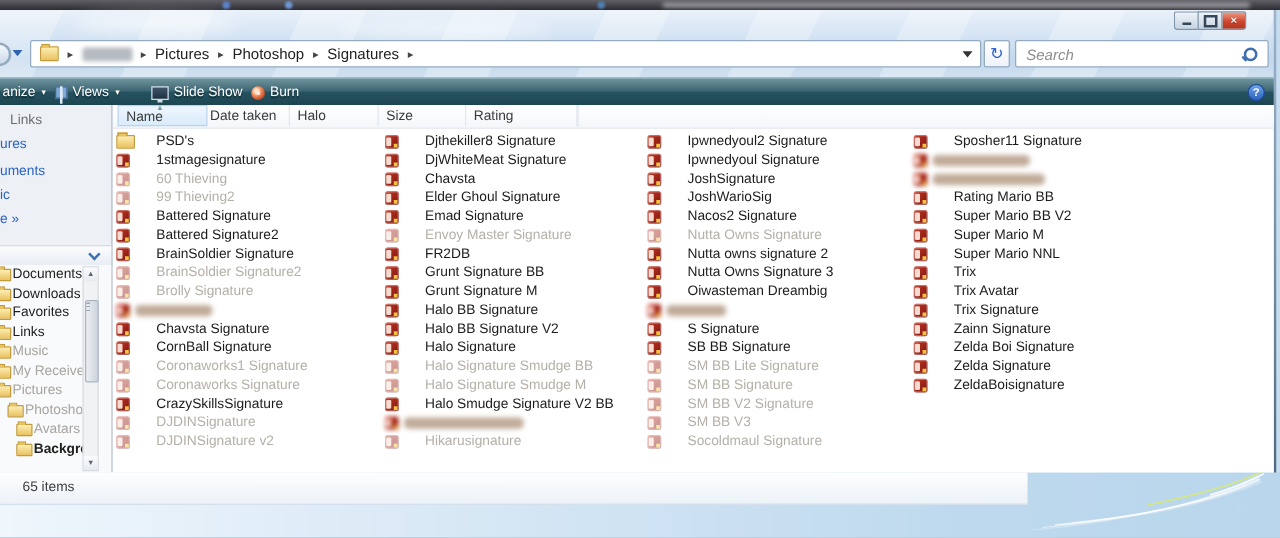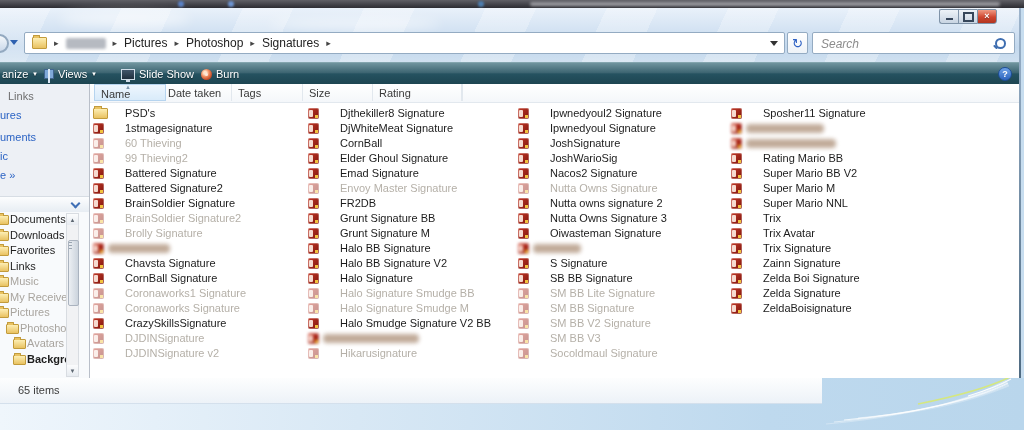--- a/index.html
+++ b/index.html
@@ -213,21 +213,21 @@
     </span>
     <span class="help-btn">
         <span>?</span>
       </span>
   </div>
 
   <div class="list-area">
     <div class="hdr">
         <div class="hdr-cell sorted" style="left: 4px; width: 72px;">Name<span class="sort-arrow">▲</span></div>
         <div class="hdr-cell" style="left: 72px; width: 70px;">Date taken</div>
-        <div class="hdr-cell" style="left: 142px; width: 71px;">Tags</div>
+        <div class="hdr-cell" style="left: 142px; width: 71px;">Halo</div>
         <div class="hdr-cell" style="left: 213px; width: 70px;">Size</div>
         <div class="hdr-cell" style="left: 283px; width: 89px;">Rating</div>
         <div class="hdr-sep" style="left: 372px;"></div>
       </div>
     <div class="file-col" style="left:3px;">
         <div class="file-item"><span class="folder-lg"></span><span class="fl-label">PSD's</span></div>
         <div class="file-item"><span class="fi"></span><span class="fl-label">1stmagesignature</span></div>
         <div class="file-item faded"><span class="fi"></span><span class="fl-label">60 Thieving</span></div>
         <div class="file-item faded"><span class="fi"></span><span class="fl-label">99 Thieving2</span></div>
         <div class="file-item"><span class="fi"></span><span class="fl-label">Battered Signature</span></div>
@@ -243,21 +243,21 @@
         <div class="file-item"><span class="fi"></span><span class="fl-label">CornBall Signature</span></div>
         <div class="file-item faded"><span class="fi"></span><span class="fl-label">Coronaworks1 Signature</span></div>
         <div class="file-item faded"><span class="fi"></span><span class="fl-label">Coronaworks Signature</span></div>
         <div class="file-item"><span class="fi"></span><span class="fl-label">CrazySkillsSignature</span></div>
         <div class="file-item faded"><span class="fi"></span><span class="fl-label">DJDINSignature</span></div>
         <div class="file-item faded"><span class="fi"></span><span class="fl-label">DJDINSignature v2</span></div>
       </div>
     <div class="file-col" style="left:218px;">
         <div class="file-item"><span class="fi"></span><span class="fl-label">Djthekiller8 Signature</span></div>
         <div class="file-item"><span class="fi"></span><span class="fl-label">DjWhiteMeat Signature</span></div>
-        <div class="file-item"><span class="fi"></span><span class="fl-label">CornBall</span></div>
+        <div class="file-item"><span class="fi"></span><span class="fl-label">Chavsta</span></div>
         <div class="file-item"><span class="fi"></span><span class="fl-label">Elder Ghoul Signature</span></div>
         <div class="file-item"><span class="fi"></span><span class="fl-label">Emad Signature</span></div>
         <div class="file-item faded"><span class="fi"></span><span class="fl-label">Envoy Master Signature</span></div>
         <div class="file-item"><span class="fi"></span><span class="fl-label">FR2DB</span></div>
         <div class="file-item"><span class="fi"></span><span class="fl-label">Grunt Signature BB</span></div>
         <div class="file-item"><span class="fi"></span><span class="fl-label">Grunt Signature M</span></div>
         <div class="file-item"><span class="fi"></span><span class="fl-label">Halo BB Signature</span></div>
         <div class="file-item"><span class="fi"></span><span class="fl-label">Halo BB Signature V2</span></div>
         <div class="file-item"><span class="fi"></span><span class="fl-label">Halo Signature</span></div>
         <div class="file-item faded"><span class="fi"></span><span class="fl-label">Halo Signature Smudge BB</span></div>
@@ -271,21 +271,21 @@
       </div>
     <div class="file-col" style="left:428px;">
         <div class="file-item"><span class="fi"></span><span class="fl-label">Ipwnedyoul2 Signature</span></div>
         <div class="file-item"><span class="fi"></span><span class="fl-label">Ipwnedyoul Signature</span></div>
         <div class="file-item"><span class="fi"></span><span class="fl-label">JoshSignature</span></div>
         <div class="file-item"><span class="fi"></span><span class="fl-label">JoshWarioSig</span></div>
         <div class="file-item"><span class="fi"></span><span class="fl-label">Nacos2 Signature</span></div>
         <div class="file-item faded"><span class="fi"></span><span class="fl-label">Nutta Owns Signature</span></div>
         <div class="file-item"><span class="fi"></span><span class="fl-label">Nutta owns signature 2</span></div>
         <div class="file-item"><span class="fi"></span><span class="fl-label">Nutta Owns Signature 3</span></div>
-        <div class="file-item"><span class="fi"></span><span class="fl-label">Oiwasteman Signature</span></div>
+        <div class="file-item"><span class="fi"></span><span class="fl-label">Oiwasteman Dreambig</span></div>
         <div class="file-item">
           <span class="fi cens"></span>
           <span class="cens-blob" style="width: 48px;"></span>
         </div>
         <div class="file-item"><span class="fi"></span><span class="fl-label">S Signature</span></div>
         <div class="file-item"><span class="fi"></span><span class="fl-label">SB BB Signature</span></div>
         <div class="file-item faded"><span class="fi"></span><span class="fl-label">SM BB Lite Signature</span></div>
         <div class="file-item faded"><span class="fi"></span><span class="fl-label">SM BB Signature</span></div>
         <div class="file-item faded"><span class="fi"></span><span class="fl-label">SM BB V2 Signature</span></div>
         <div class="file-item faded"><span class="fi"></span><span class="fl-label">SM BB V3</span></div>

